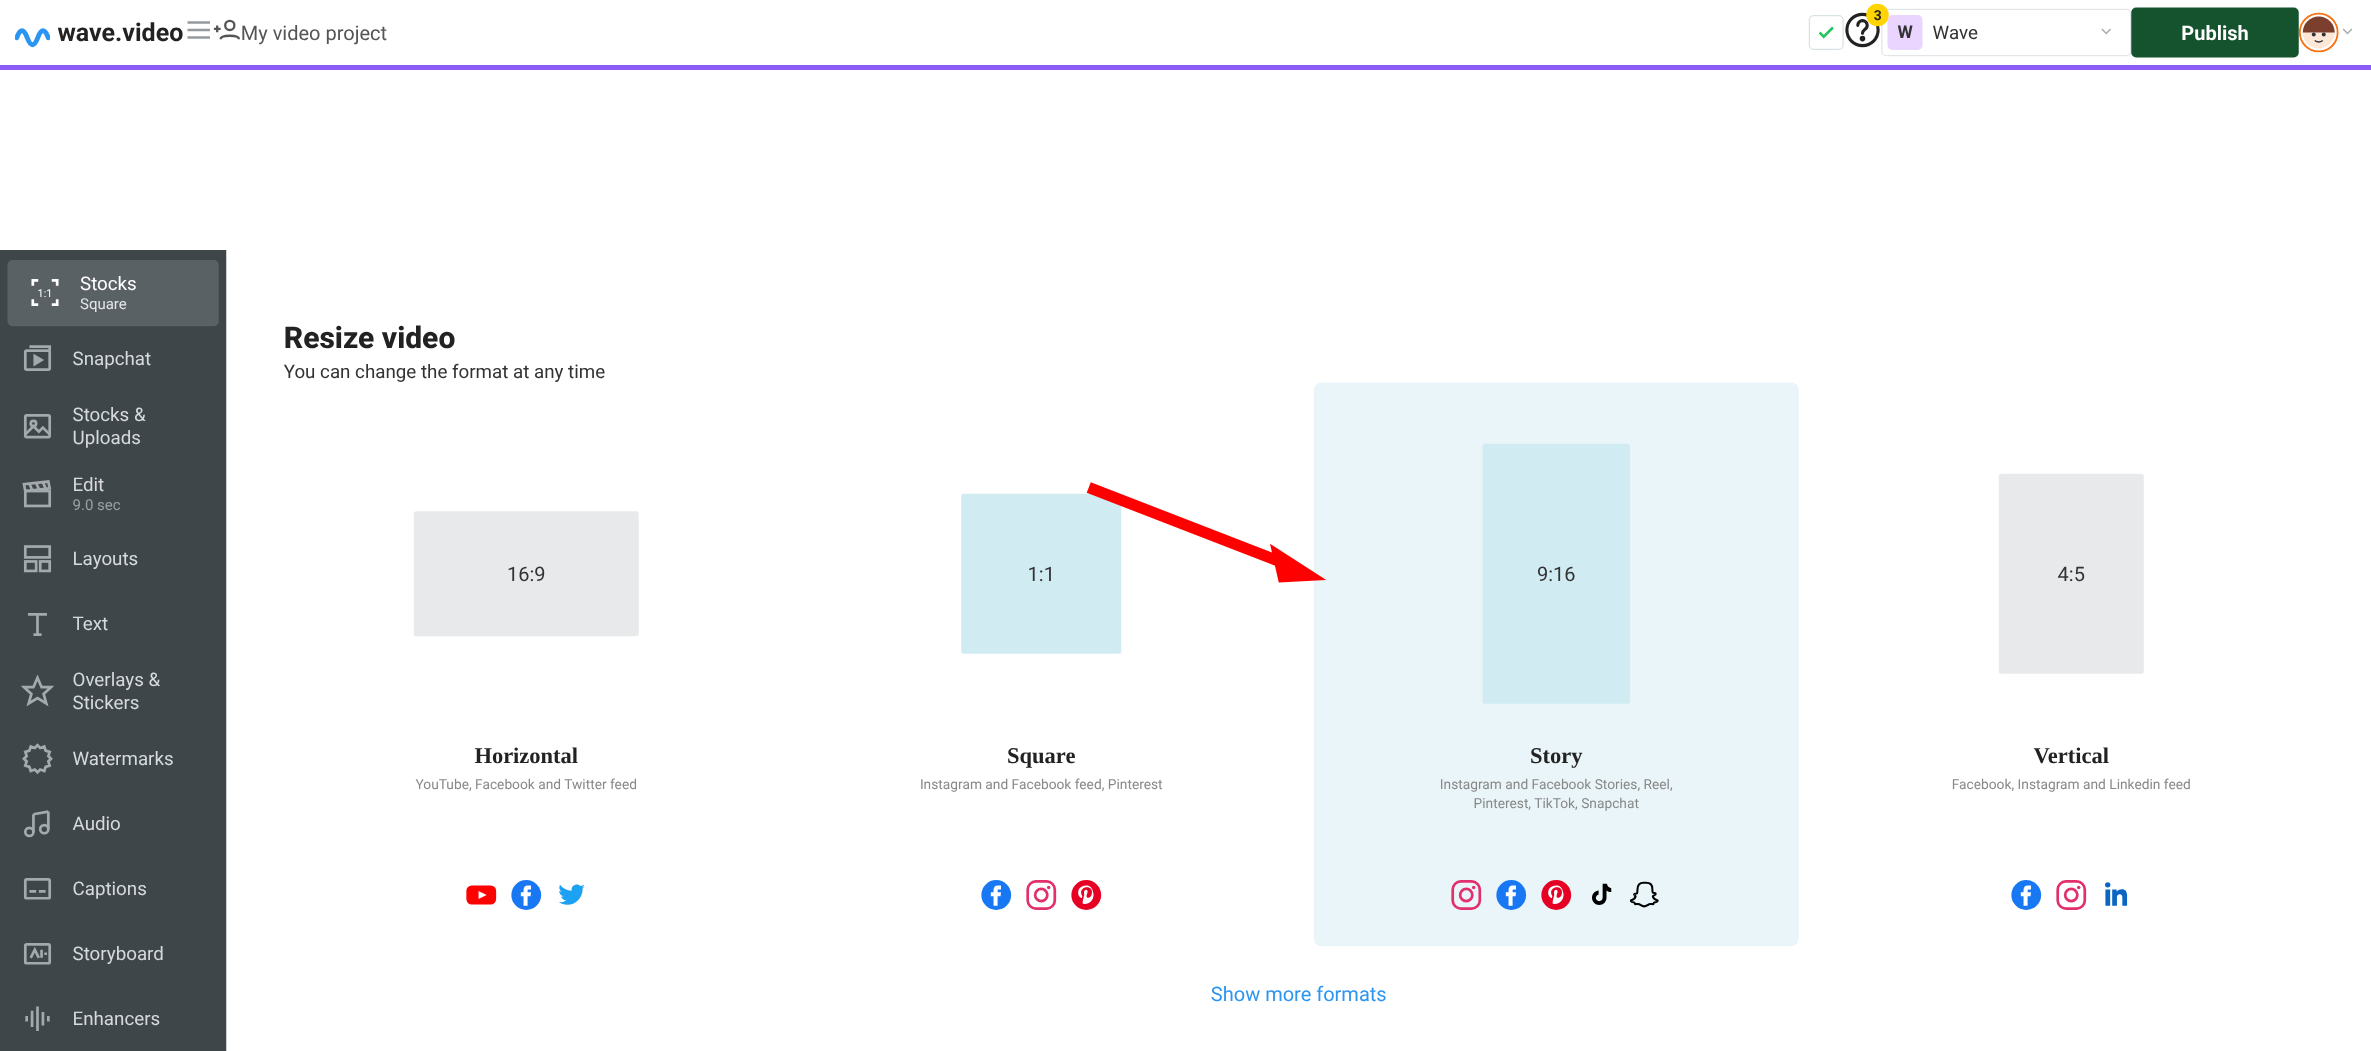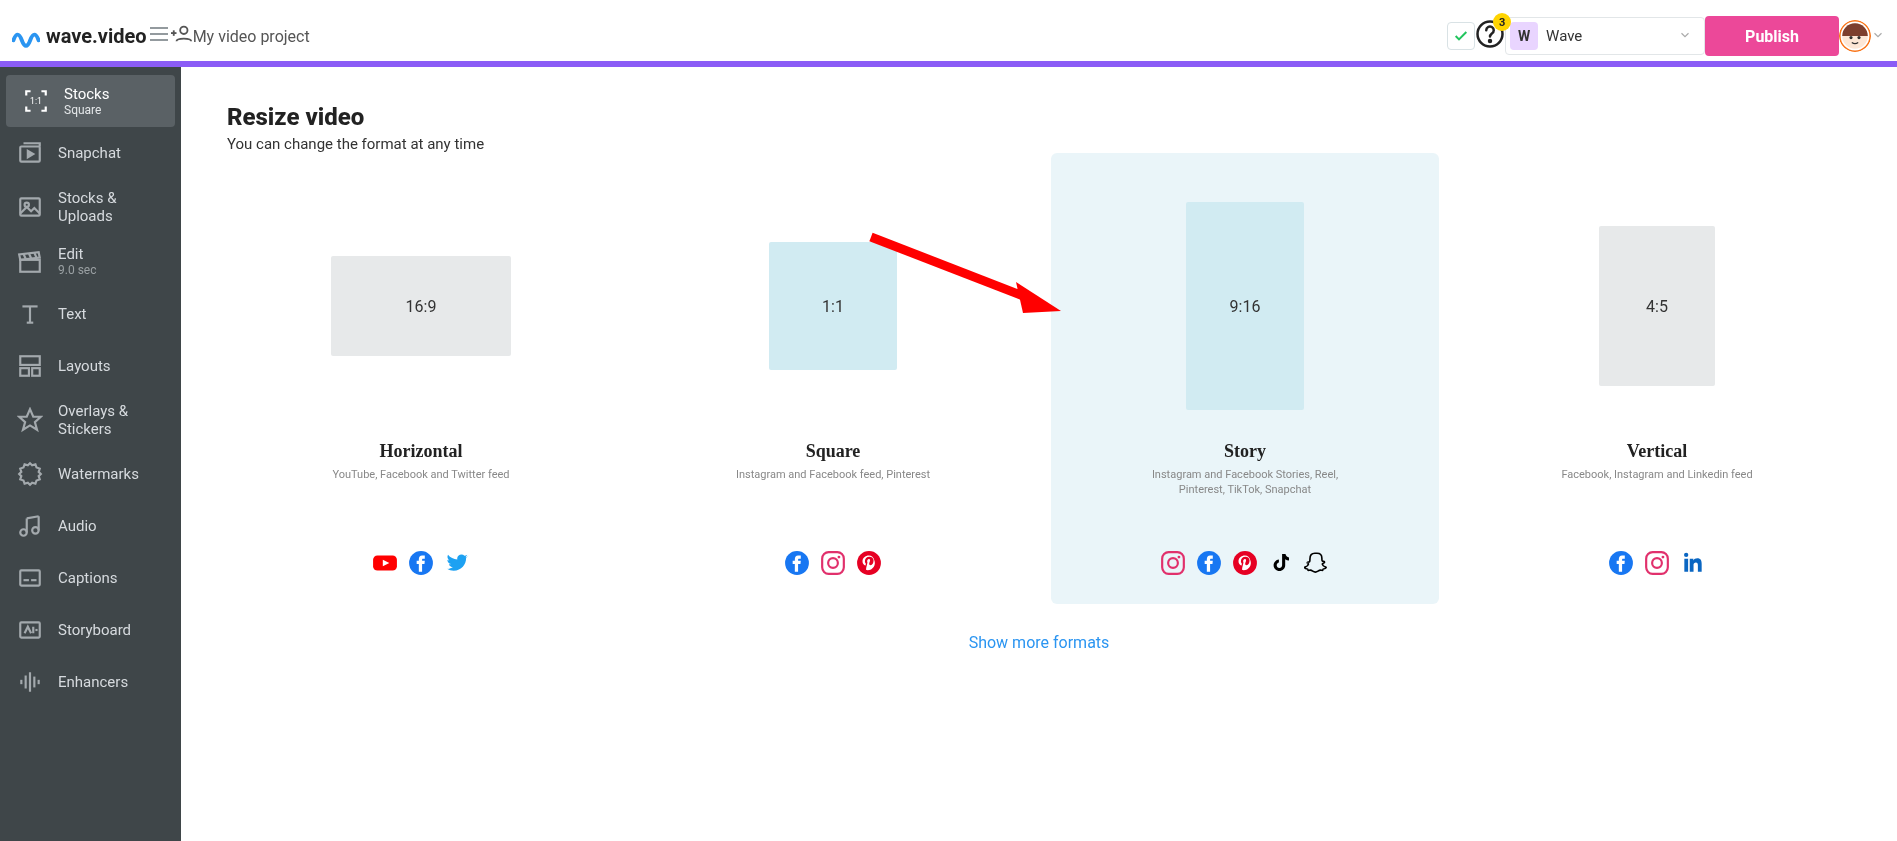--- a/index.html
+++ b/index.html
@@ -1,32 +1,32 @@
 <!DOCTYPE html>
 <html><head>
 <meta charset="utf-8">
 <style>
 * { margin: 0; padding: 0; box-sizing: border-box; font-family: -apple-system, BlinkMacSystemFont, 'Segoe UI', Roboto, sans-serif; }
 body { background: #fff; overflow-x: hidden; }
-.topbar { height: 56px; display: flex; align-items: center; padding: 0 12px; border-bottom: 6px solid #8b5cf6; gap: 0; margin-top: 11px; }
+.topbar { height: 56px; display: flex; align-items: center; padding: 0 12px; border-bottom: 4px solid #8b5cf6; gap: 0; }
 .logo { display: flex; align-items: center; gap: 6px; font-weight: 700; font-size: 20px; color: #222; }
 .logo svg { width: 28px; height: 28px; }
 .hamburger-icon { color: #939a9e; cursor: pointer; }
 .addperson-icon { color: #555; cursor: pointer; }
 .project-title { color: #555; font-size: 16px; }
 .topbar-spacer { flex: 1; }
 .status-check { width: 28px; height: 28px; border: 1px solid #d9e2e5; border-radius: 4px; display: flex; align-items: center; justify-content: center; color: #22c55e; }
 .help-badge { position: relative; cursor: pointer; }
 .help-badge .badge-count { position: absolute; top: -6px; right: -6px; background: #ffd400; color: #222; font-size: 11px; font-weight: 700; width: 18px; height: 18px; border-radius: 50%; display: flex; align-items: center; justify-content: center; }
 .workspace-select { display: flex; align-items: center; gap: 8px; border: 1px solid #e2e6e8; border-radius: 4px; padding: 4px 12px 4px 4px; min-width: 200px; cursor: pointer; }
 .workspace-avatar { width: 28px; height: 28px; background: #e9d5ff; border-radius: 4px; display: flex; align-items: center; justify-content: center; font-weight: 700; color: #333; font-size: 14px; }
 .workspace-name { flex: 1; color: #333; font-size: 15px; }
-.publish-btn { background: #ec4899; color: #fff; border: none; border-radius: 4px; padding: 0 40px; height: 40px; font-size: 16px; font-weight: 700; cursor: pointer; }
+.publish-btn { background: #14532d; color: #fff; border: none; border-radius: 4px; padding: 0 40px; height: 40px; font-size: 16px; font-weight: 700; cursor: pointer; }
 .user-avatar { width: 32px; height: 32px; border-radius: 50%; cursor: pointer; }
-.layout { display: flex; height: calc(100vh - 56px); }
+.layout { display: flex; height: calc(100vh - 56px); align-items: flex-end; }
 .sidebar { width: 181px; background: #3f4649; color: #b7bdc0; display: flex; flex-direction: column; padding-top: 8px; overflow-y: auto; }
 .side-item { display: flex; align-items: center; gap: 14px; padding: 10px 16px; cursor: pointer; color: #d6dade; font-size: 15px; min-height: 52px; }
 .side-item.active { background: #5a6165; border-radius: 4px; margin: 0 6px; color: #fff; }
 .side-item .icon { width: 28px; height: 28px; display: flex; align-items: center; justify-content: center; color: #a3a9ad; flex-shrink: 0; }
 .side-item.active .icon { color: #fff; }
 .side-item .labels { display: flex; flex-direction: column; line-height: 1.2; }
 .side-item .sublabel { font-size: 12px; color: #9aa0a3; }
 .side-item.active .sublabel { color: #e3e6e8; }
 .main { flex: 1; padding: 36px 46px; overflow-y: auto; position: relative; }
 .main h1 { font-size: 24px; font-weight: 800; color: #222; margin-bottom: 4px; }
@@ -162,39 +162,39 @@
           </svg>
         </span>
       <div class="labels">
           <span>Edit</span>
           <span class="sublabel">9.0 sec</span>
         </div>
     </div>
     <div class="side-item">
       <span class="icon">
           <svg width="26" height="26" viewBox="0 0 24 24" fill="none" stroke="currentColor" stroke-width="2">
+            <rect x="3" y="3" width="18" height="8"></rect>
+            <rect x="3" y="14" width="8" height="7"></rect>
+            <rect x="14" y="14" width="7" height="7"></rect>
+          </svg>
+        </span>
+      <div class="labels">
+          <span>Layouts</span>
+        </div>
+    </div>
+    <div class="side-item">
+      <span class="icon">
+          <svg width="26" height="26" viewBox="0 0 24 24" fill="none" stroke="currentColor" stroke-width="2">
             <line x1="5" y1="5" x2="19" y2="5"></line>
             <line x1="12" y1="5" x2="12" y2="20"></line>
             <line x1="9" y1="20" x2="15" y2="20"></line>
           </svg>
         </span>
       <div class="labels">
           <span>Text</span>
-        </div>
-    </div>
-    <div class="side-item">
-      <span class="icon">
-          <svg width="26" height="26" viewBox="0 0 24 24" fill="none" stroke="currentColor" stroke-width="2">
-            <rect x="3" y="3" width="18" height="8"></rect>
-            <rect x="3" y="14" width="8" height="7"></rect>
-            <rect x="14" y="14" width="7" height="7"></rect>
-          </svg>
-        </span>
-      <div class="labels">
-          <span>Layouts</span>
         </div>
     </div>
     <div class="side-item">
       <span class="icon">
           <svg width="26" height="26" viewBox="0 0 24 24" fill="none" stroke="currentColor" stroke-width="2">
             <polygon points="12,2 15,9 22,9 16.5,14 18.5,21 12,17 5.5,21 7.5,14 2,9 9,9"></polygon>
           </svg>
         </span>
       <div class="labels">
           <span>Overlays &amp; Stickers</span>

